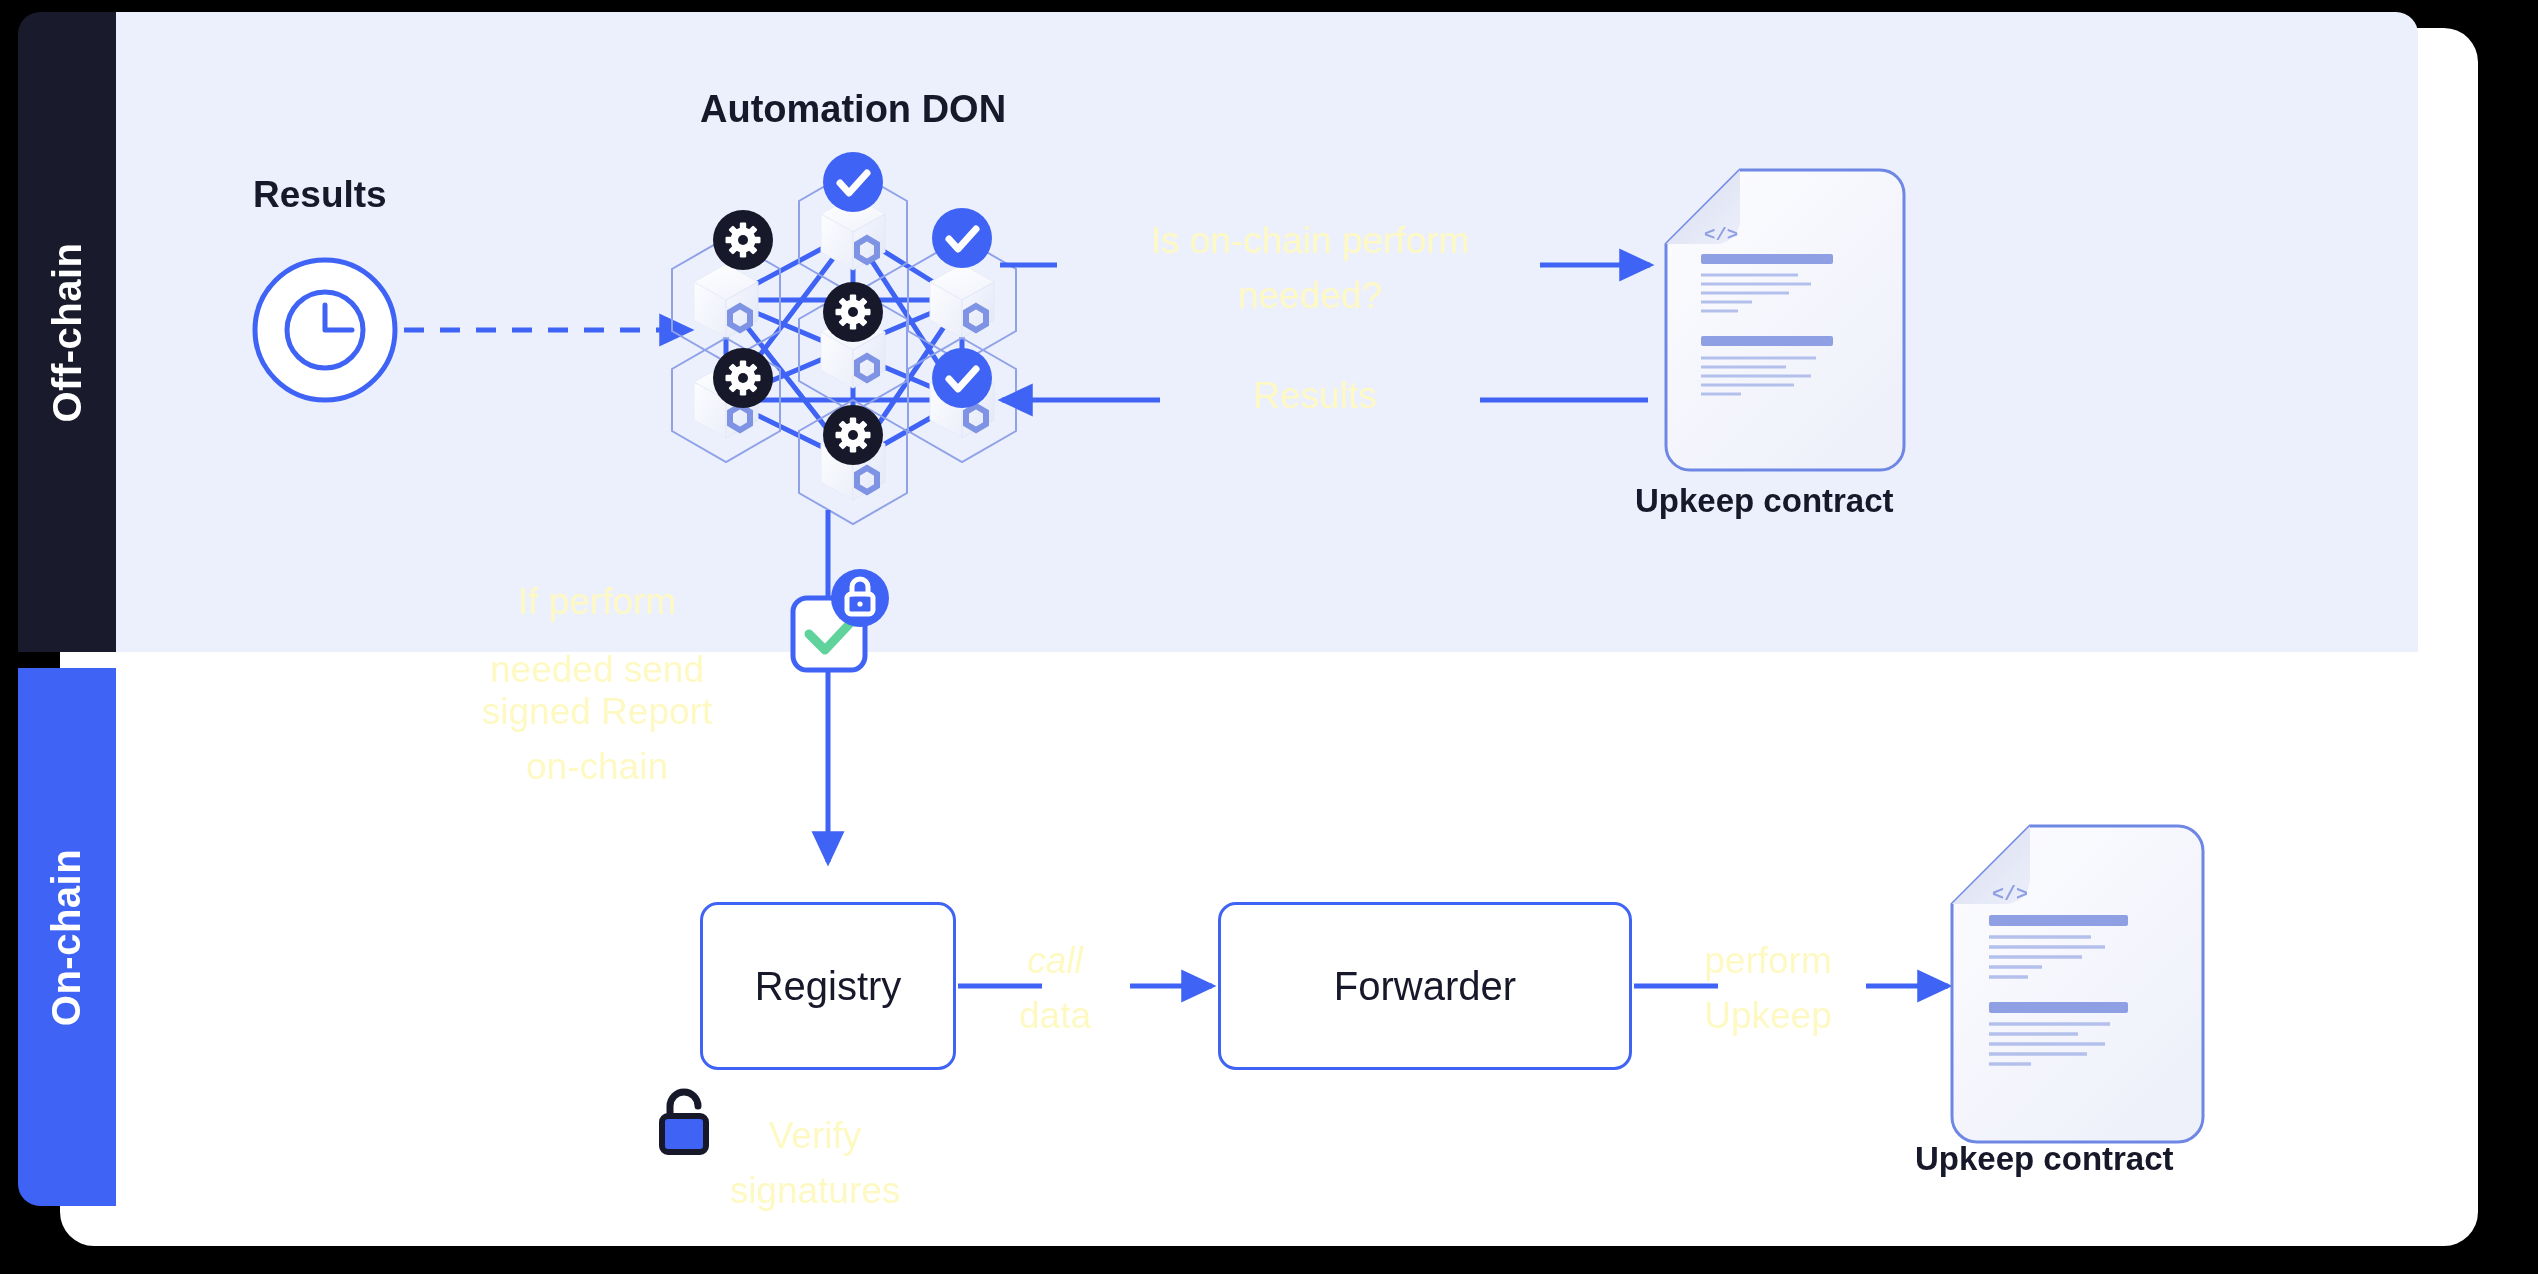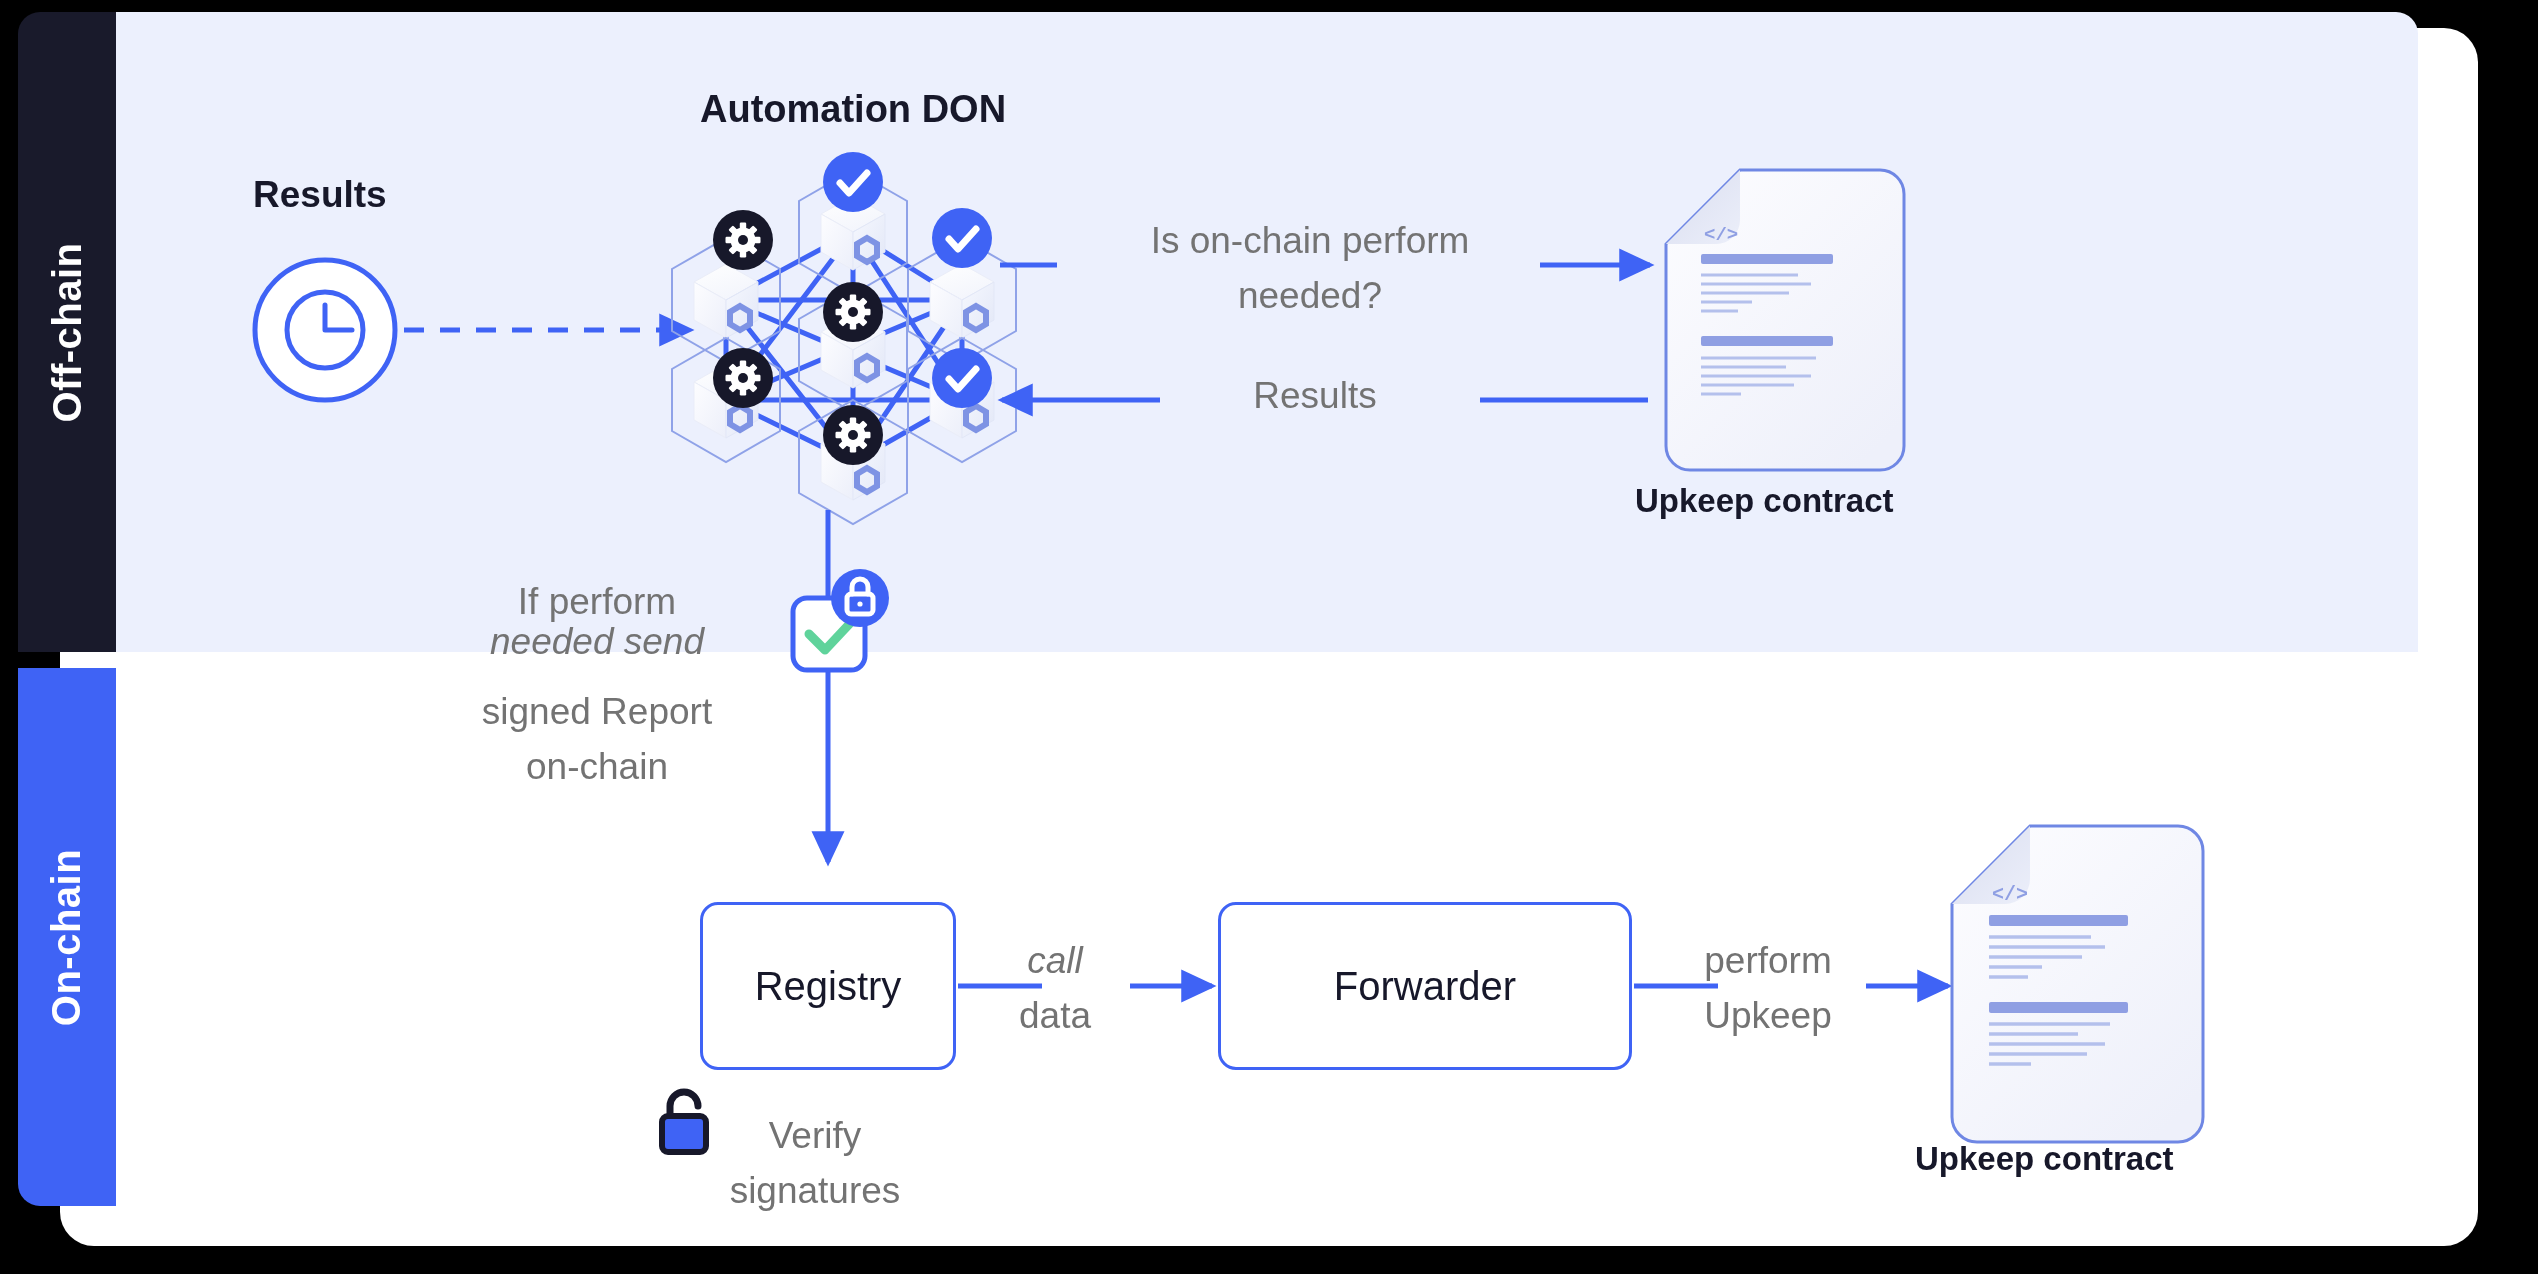--- a/index.html
+++ b/index.html
@@ -72,21 +72,21 @@
 
   
   .label-bold {
     position: absolute;
     font-weight: bold;
     color: #17182a;
     white-space: nowrap;
   }
   .label-gray {
     position: absolute;
-    color: #737373;
+    color: #fef9c3;
     text-align: center;
     line-height: 1.42;
   }
 
   
   .flowbox {
     position: absolute;
     background: #ffffff;
     border: 3px solid #3f63f5;
     border-radius: 18px;
@@ -130,21 +130,21 @@
   <div class="label-bold" style="left:253px; top:174px; font-size:37px;">Results</div>
 
   <div class="label-gray" style="left:1060px; top:215px; width:500px; font-size:37px;">Is on-chain perform</div>
   <div class="label-gray" style="left:1060px; top:270px; width:500px; font-size:37px;">needed?</div>
 
   <div class="label-gray" style="left:1150px; top:370px; width:330px; font-size:37px;">Results</div>
 
   <div class="label-bold" style="left:1635px; top:482px; font-size:33px;">Upkeep contract</div>
 
   <div class="label-gray" style="left:452px; top:576px; width:290px; font-size:37px;">If perform</div>
-  <div class="label-gray" style="left:452px; top:616px; width:290px; font-size:37px;font-style:italic;">needed send</div>
+  <div class="label-gray" style="left:452px; top:644px; width:290px; font-size:37px;">needed send</div>
   <div class="label-gray" style="left:452px; top:686px; width:290px; font-size:37px;">signed Report</div>
   <div class="label-gray" style="left:452px; top:741px; width:290px; font-size:37px;">on-chain</div>
 
   <div class="label-gray" style="left:975px; top:935px; width:160px; font-size:37px;font-style:italic;">call</div>
   <div class="label-gray" style="left:975px; top:990px; width:160px; font-size:37px;">data</div>
 
   <div class="label-gray" style="left:1663px; top:935px; width:210px; font-size:37px;">perform</div>
   <div class="label-gray" style="left:1663px; top:990px; width:210px; font-size:37px;">Upkeep</div>
 
   <div class="label-gray" style="left:700px; top:1110px; width:230px; font-size:37px;">Verify</div>

